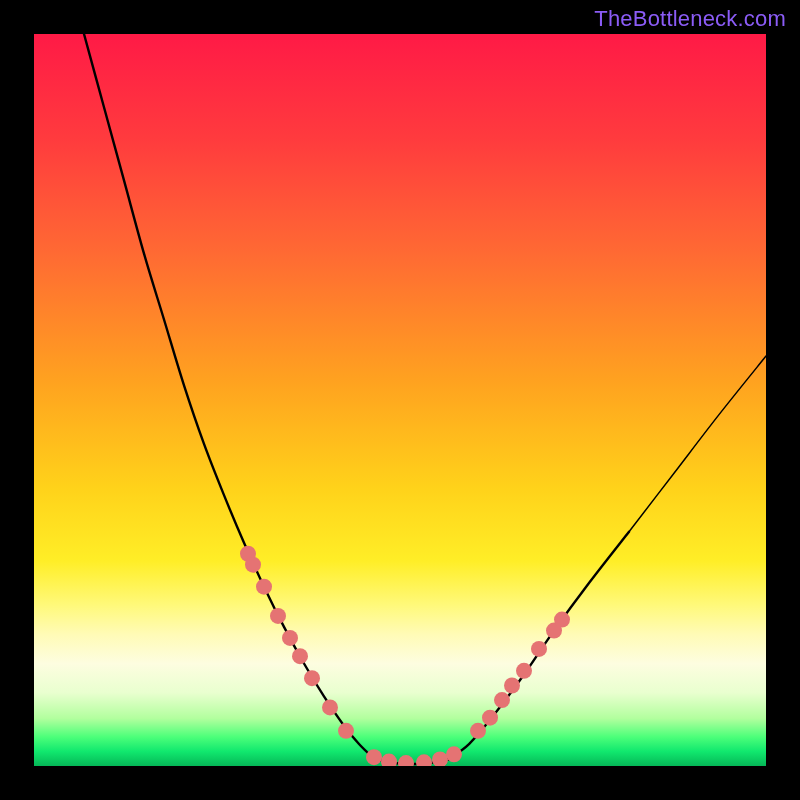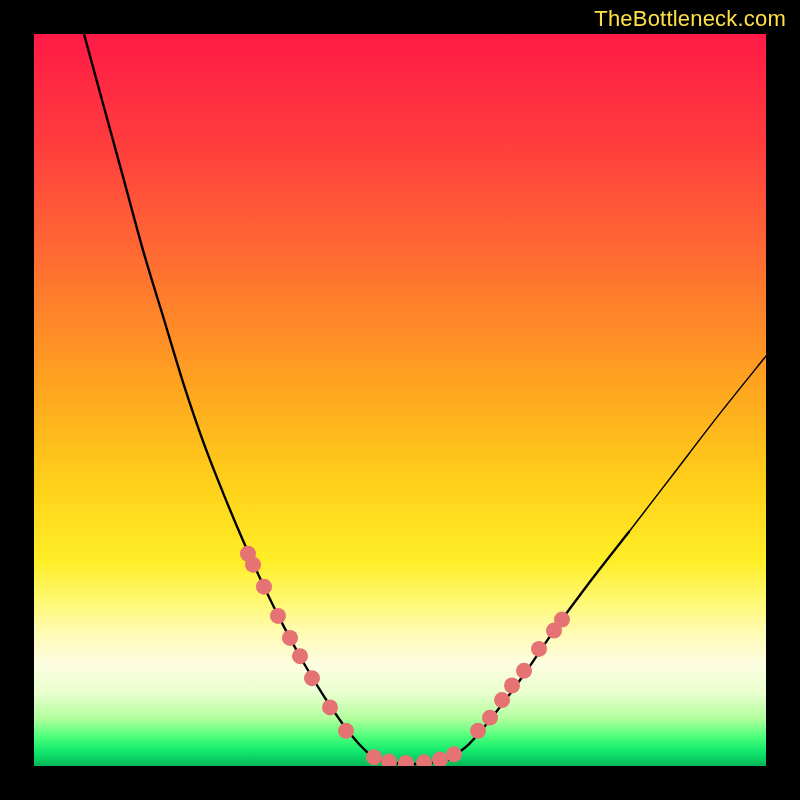--- a/index.html
+++ b/index.html
@@ -14,21 +14,21 @@
   .stage {
     position: relative;
     width: 800px;
     height: 800px;
     background: #000;
   }
   .watermark {
     position: absolute;
     top: 6px;
     right: 14px;
-    color: #fde047;
+    color: #8b5cf6;
     font-size: 22px;
     font-weight: 500;
     letter-spacing: 0.2px;
     z-index: 10;
     user-select: none;
   }
   .plot-area {
     position: absolute;
     left: 34px;
     top: 34px;

